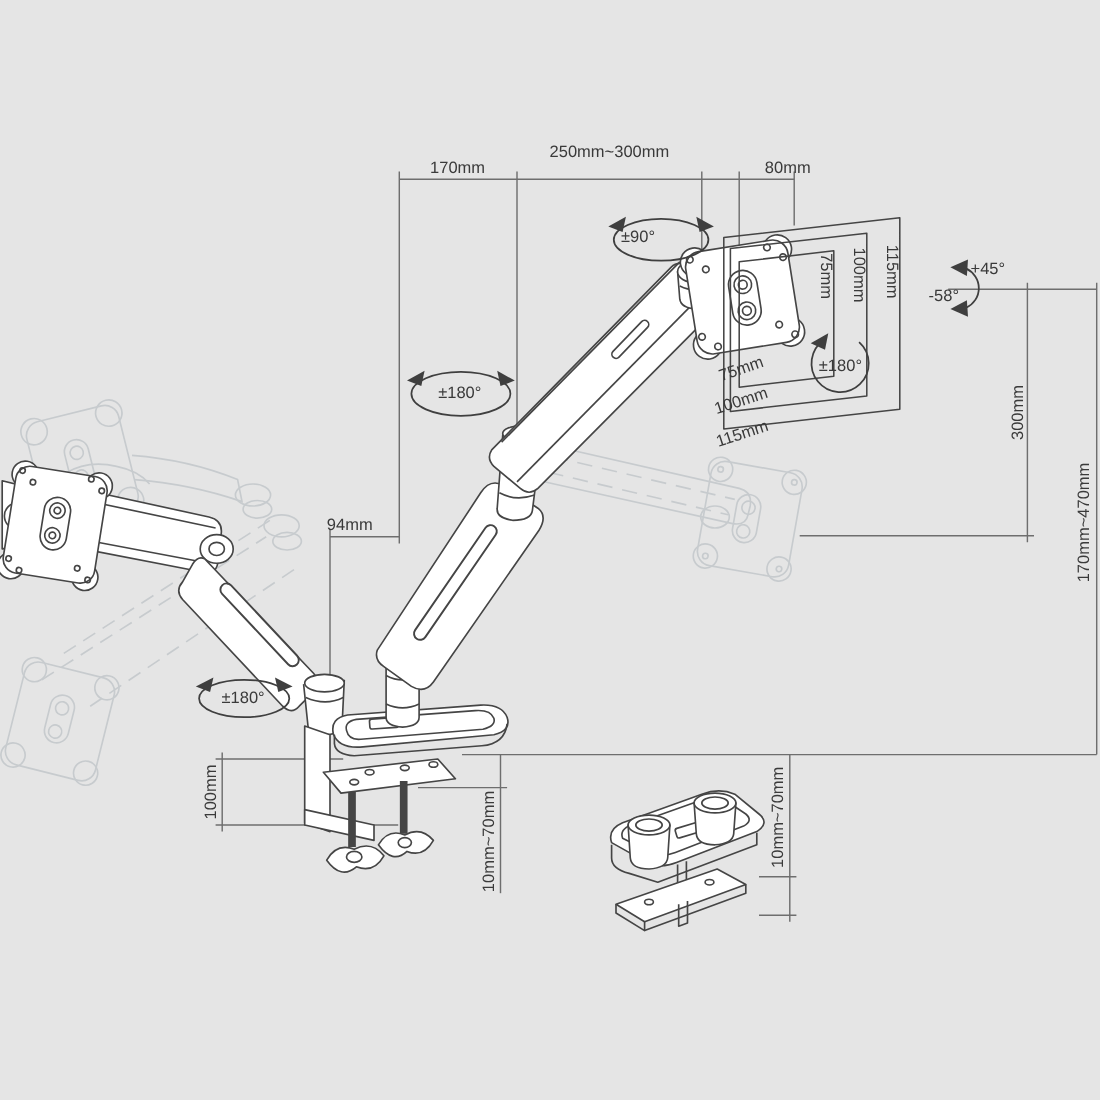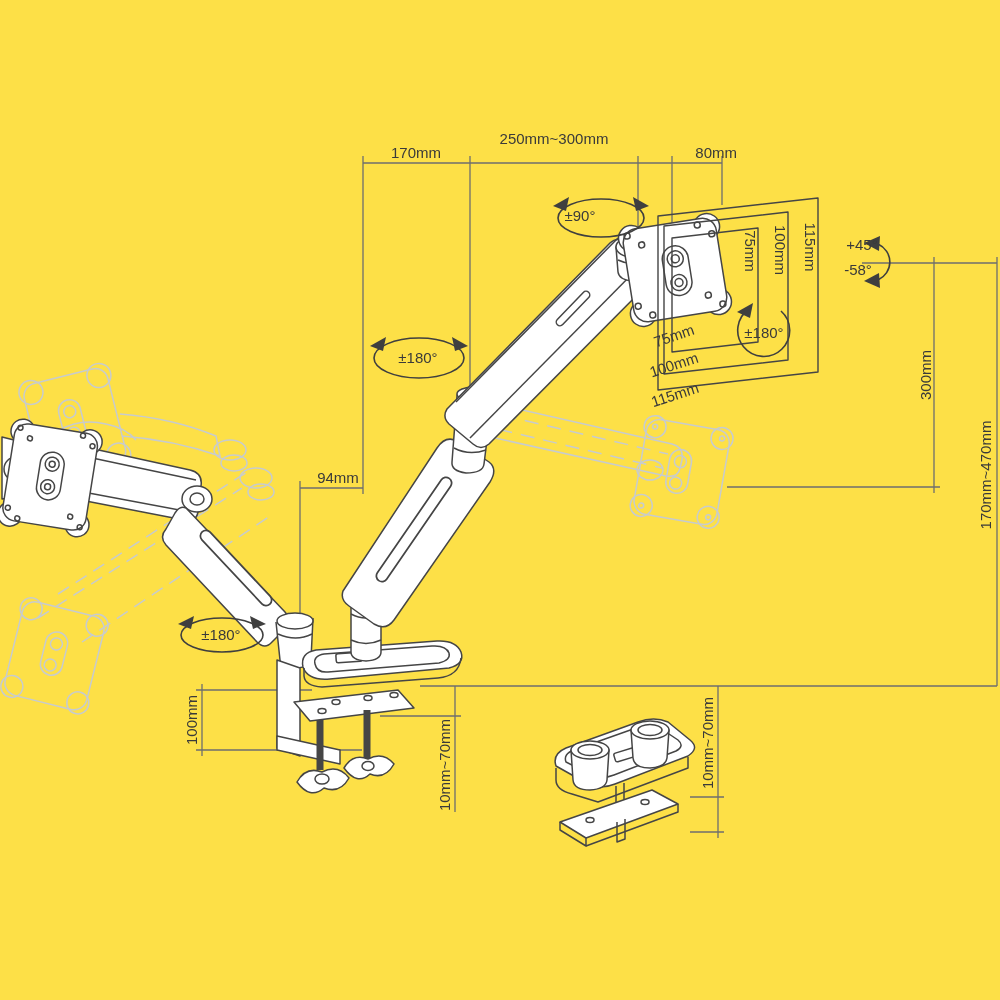--- a/index.html
+++ b/index.html
@@ -1,16 +1,16 @@
 <!DOCTYPE html>
 <html><head>
 <meta charset="utf-8">
 <style>
   html,body{margin:0;padding:0;background:#ffffff;}
-  .canvas{position:relative;width:1000px;height:1000px;background:#fde047;overflow:hidden;
+  .canvas{position:relative;width:1000px;height:1000px;background:#e5e5e5;overflow:hidden;
           font-family:"Liberation Sans", sans-serif;}
   svg{position:absolute;left:0;top:0;}
   .lbl{position:absolute;font-size:15px;color:#3a3a3a;text-align:center;line-height:16px;
        white-space:nowrap;transform-origin:center;}
   .v-up{transform:rotate(-90deg);}
   .v-down{transform:rotate(90deg);}
   .t19{transform:rotate(-19deg);}
   .t18{transform:rotate(-18deg);}
 </style>
 </head>
@@ -283,32 +283,32 @@
 
 <span class="lbl" style="left:356px;top:145px;width:120px;">170mm</span>
 <span class="lbl" style="left:474px;top:131px;width:160px;">250mm~300mm</span>
 <span class="lbl" style="left:657px;top:145px;width:80px;text-align:right;">80mm</span>
 <span class="lbl" style="left:540px;top:208px;width:80px;">±90°</span>
 
 <span class="lbl v-down" style="left:720px;top:243px;width:60px;">75mm</span>
 <span class="lbl v-down" style="left:750px;top:242px;width:60px;">100mm</span>
 <span class="lbl v-down" style="left:780px;top:239px;width:60px;">115mm</span>
 
-<span class="lbl" style="left:832px;top:237px;width:60px;">+45°</span>
+<span class="lbl" style="left:868px;top:237px;width:60px;">+45°</span>
 <span class="lbl" style="left:828px;top:262px;width:60px;">-58°</span>
 <span class="lbl" style="left:724px;top:325px;width:80px;">±180°</span>
 
 <span class="lbl t19" style="left:644px;top:328px;width:60px;">75mm</span>
 <span class="lbl t18" style="left:644px;top:357px;width:60px;">100mm</span>
 <span class="lbl t18" style="left:645px;top:387px;width:60px;">115mm</span>
 
 <span class="lbl v-up" style="left:896px;top:367px;width:60px;">300mm</span>
 <span class="lbl v-up" style="left:916px;top:467px;width:140px;">170mm~470mm</span>
 
 <span class="lbl" style="left:378px;top:350px;width:80px;">±180°</span>
-<span class="lbl" style="left:298px;top:470px;width:80px;">94mm</span>
+<span class="lbl" style="left:278px;top:470px;width:80px;">94mm</span>
 <span class="lbl" style="left:181px;top:627px;width:80px;">±180°</span>
 
 <span class="lbl v-up" style="left:162px;top:712px;width:60px;">100mm</span>
 <span class="lbl v-up" style="left:385px;top:757px;width:120px;">10mm~70mm</span>
 <span class="lbl v-up" style="left:648px;top:735px;width:120px;">10mm~70mm</span>
 
 </div>
 
 </body></html>

